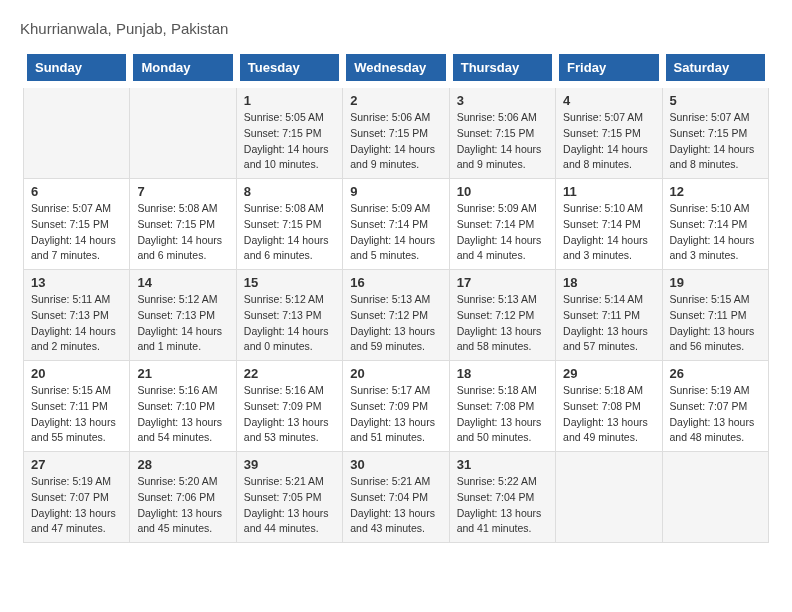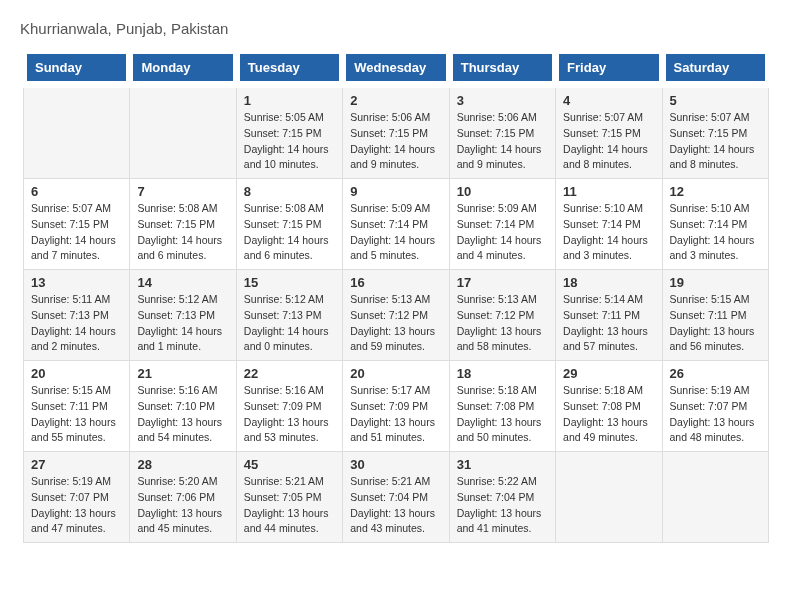--- a/index.html
+++ b/index.html
@@ -314,21 +314,21 @@
 and 47 minutes.</div>
         </td>
         <td>
           <span class="day-number">28</span>
           <div class="day-info" style="white-space: pre-line;">Sunrise: 5:20 AM
 Sunset: 7:06 PM
 Daylight: 13 hours
 and 45 minutes.</div>
         </td>
         <td>
-          <span class="day-number">45</span>
+          <span class="day-number">39</span>
           <div class="day-info" style="white-space: pre-line;">Sunrise: 5:21 AM
 Sunset: 7:05 PM
 Daylight: 13 hours
 and 44 minutes.</div>
         </td>
         <td>
           <span class="day-number">30</span>
           <div class="day-info" style="white-space: pre-line;">Sunrise: 5:21 AM
 Sunset: 7:04 PM
 Daylight: 13 hours

